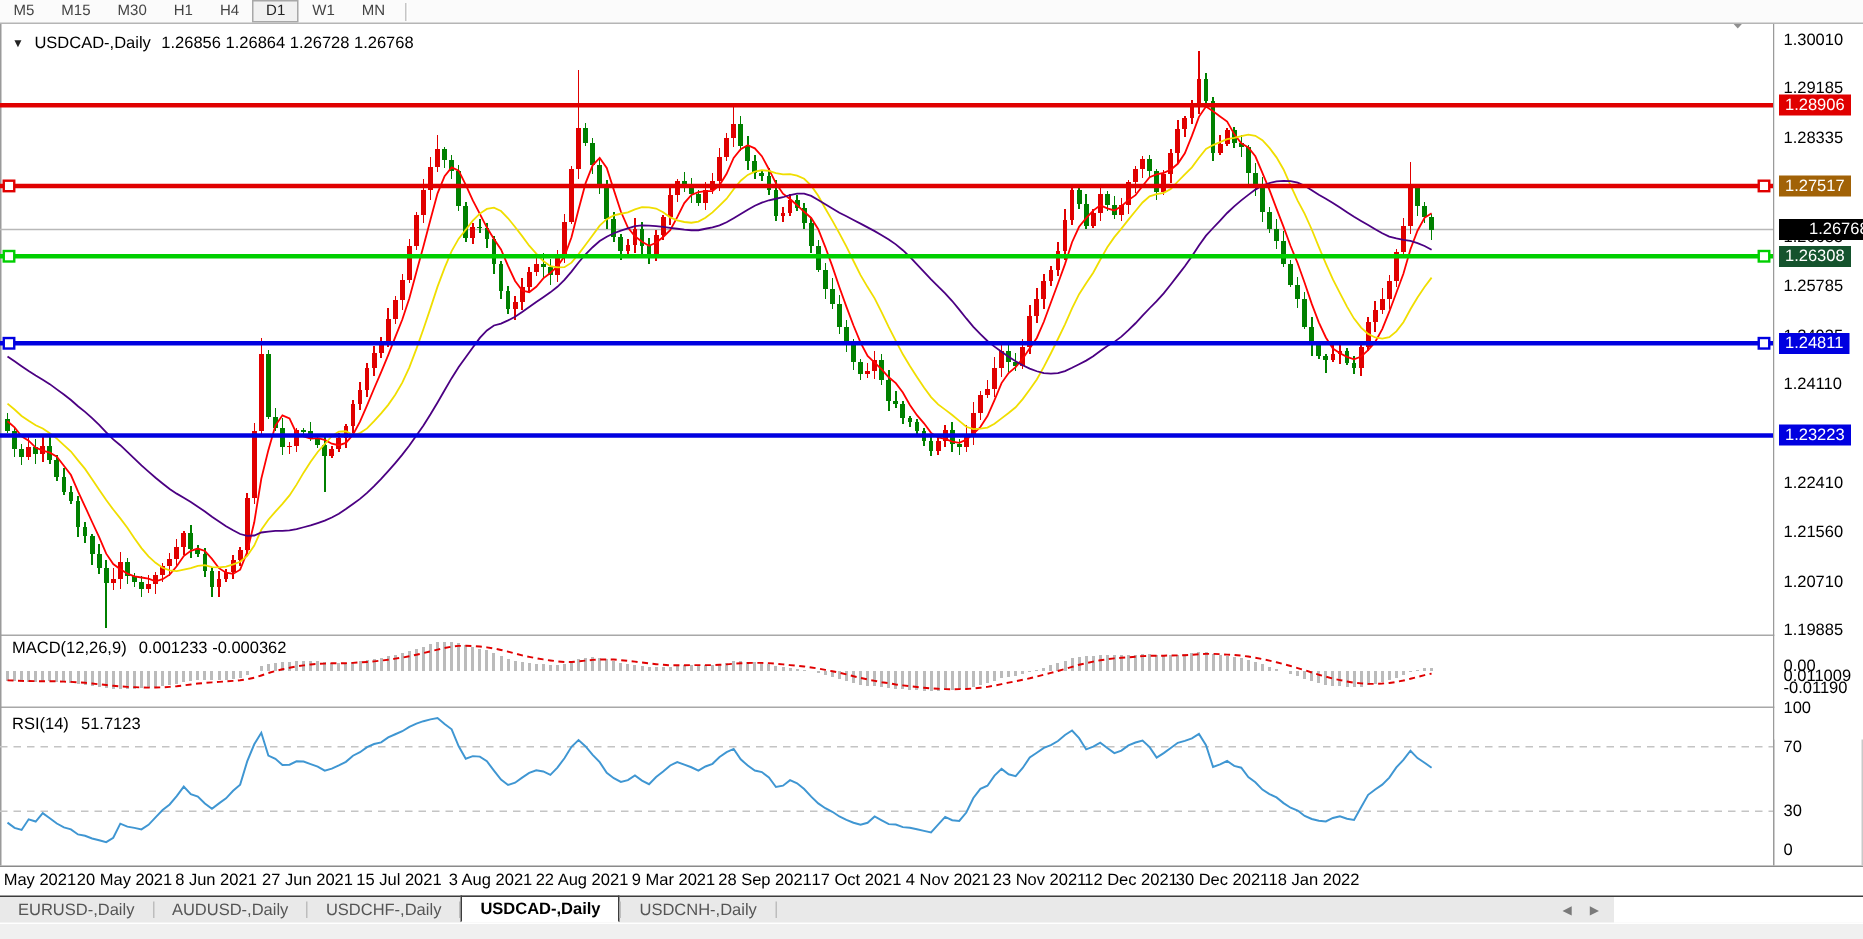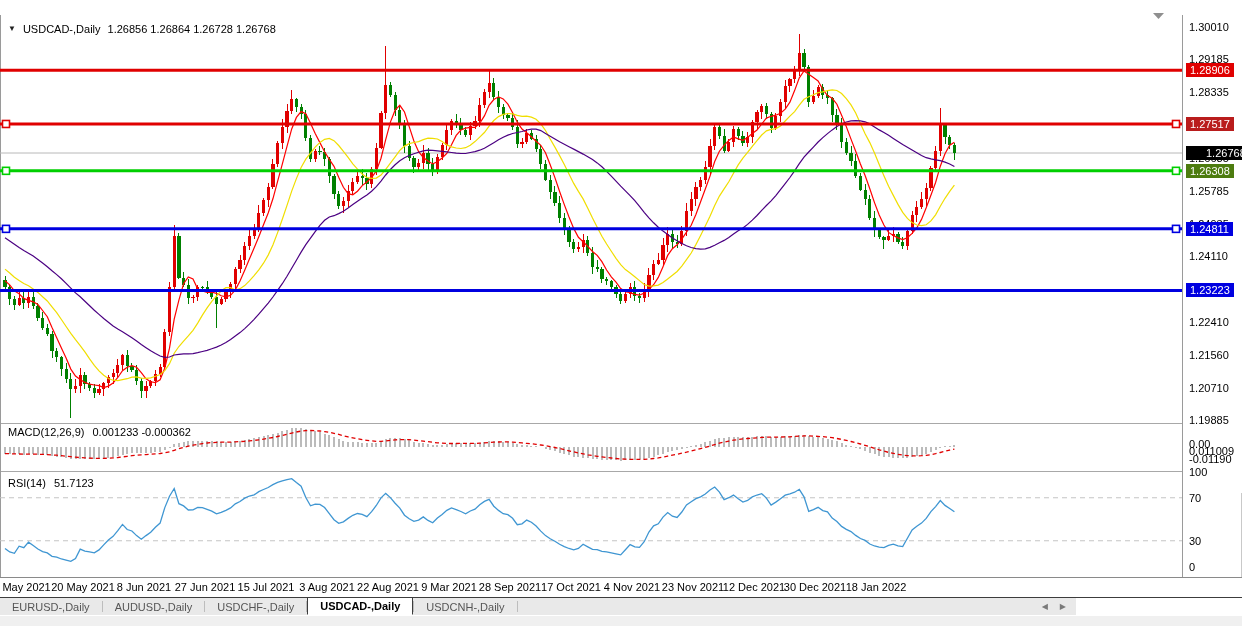--- a/index.html
+++ b/index.html
@@ -671,20 +671,31 @@
       <rect x="1172.5" y="120.46899224806202" width="7" height="7" fill="#ffffff" stroke="#e00000" stroke-width="1.6"></rect>
       <line x1="0" y1="170.82945736434084" x2="1182" y2="170.82945736434084" stroke="#00cf00" stroke-width="3"></line>
       <rect x="2.5" y="167.32945736434084" width="7" height="7" fill="#ffffff" stroke="#00cf00" stroke-width="1.6"></rect>
       <rect x="1172.5" y="167.32945736434084" width="7" height="7" fill="#ffffff" stroke="#00cf00" stroke-width="1.6"></rect>
       <line x1="0" y1="228.85271317829404" x2="1182" y2="228.85271317829404" stroke="#0000e0" stroke-width="3"></line>
       <rect x="2.5" y="225.35271317829404" width="7" height="7" fill="#ffffff" stroke="#0000e0" stroke-width="1.6"></rect>
       <rect x="1172.5" y="225.35271317829404" width="7" height="7" fill="#ffffff" stroke="#0000e0" stroke-width="1.6"></rect>
       <line x1="0" y1="290.4031007751937" x2="1182" y2="290.4031007751937" stroke="#0000e0" stroke-width="3"></line>
     </svg>
 
+  <div id="toolbar">
+      <span class="tf-btn">M5</span>
+      <span class="tf-btn">M15</span>
+      <span class="tf-btn">M30</span>
+      <span class="tf-btn">H1</span>
+      <span class="tf-btn">H4</span>
+      <span class="tf-btn active">D1</span>
+      <span class="tf-btn">W1</span>
+      <span class="tf-btn">MN</span>
+      <span class="tb-sep"></span>
+    </div>
 
   <div id="title-row" class="overlay">
     <span id="title-caret">▼</span>
     <span>USDCAD-,Daily</span>
     <span>1.26856 1.26864 1.26728 1.26768</span>
   </div>
 
   <div class="overlay" style="left:8px;top:426px;">
     <span>MACD(12,26,9)</span>
     <span style="margin-left:5px;">0.001233 -0.000362</span>
@@ -708,22 +719,22 @@
       <span class="tick" style="top: 366.806px;">1.20710</span>
       <span class="tick" style="top: 398.783px;">1.19885</span>
       <span class="tick" style="top: 406px; margin-top: 24px;">0.011009</span>
       <span class="tick" style="top: 423px;">0.00</span>
       <span class="tick" style="top: 438px;">-0.01190</span>
       <span class="tick" style="top: 451px;">100</span>
       <span class="tick" style="top: 476.75px;">70</span>
       <span class="tick" style="top: 519.75px;">30</span>
       <span class="tick" style="top: 546px;">0</span>
       <span class="badge" style="top: 48.1318px; background: rgb(224, 0, 0);">1.28906</span>
-      <span class="badge" style="top: 101.969px; background: #b91c1c;">1.27517</span>
-      <span class="badge" style="top: 148.829px; background: #4d7c0f;">1.26308</span>
+      <span class="badge" style="top: 101.969px; background: #a16207;">1.27517</span>
+      <span class="badge" style="top: 148.829px; background: #14532d;">1.26308</span>
       <span class="badge" style="top: 206.853px; background: rgb(0, 0, 224);">1.24811</span>
       <span class="badge" style="top: 268.403px; background: rgb(0, 0, 224);">1.23223</span>
       <span class="badge" style="top: 131px; background: rgb(0, 0, 0); padding-left: 20px;">1.26768</span>
     </div>
   <div id="dates">
       <span class="date-label" style="left: 22px;">2 May 2021</span>
       <span class="date-label" style="left: 83px;">20 May 2021</span>
       <span class="date-label" style="left: 144px;">8 Jun 2021</span>
       <span class="date-label" style="left: 205px;">27 Jun 2021</span>
       <span class="date-label" style="left: 266px;">15 Jul 2021</span>

